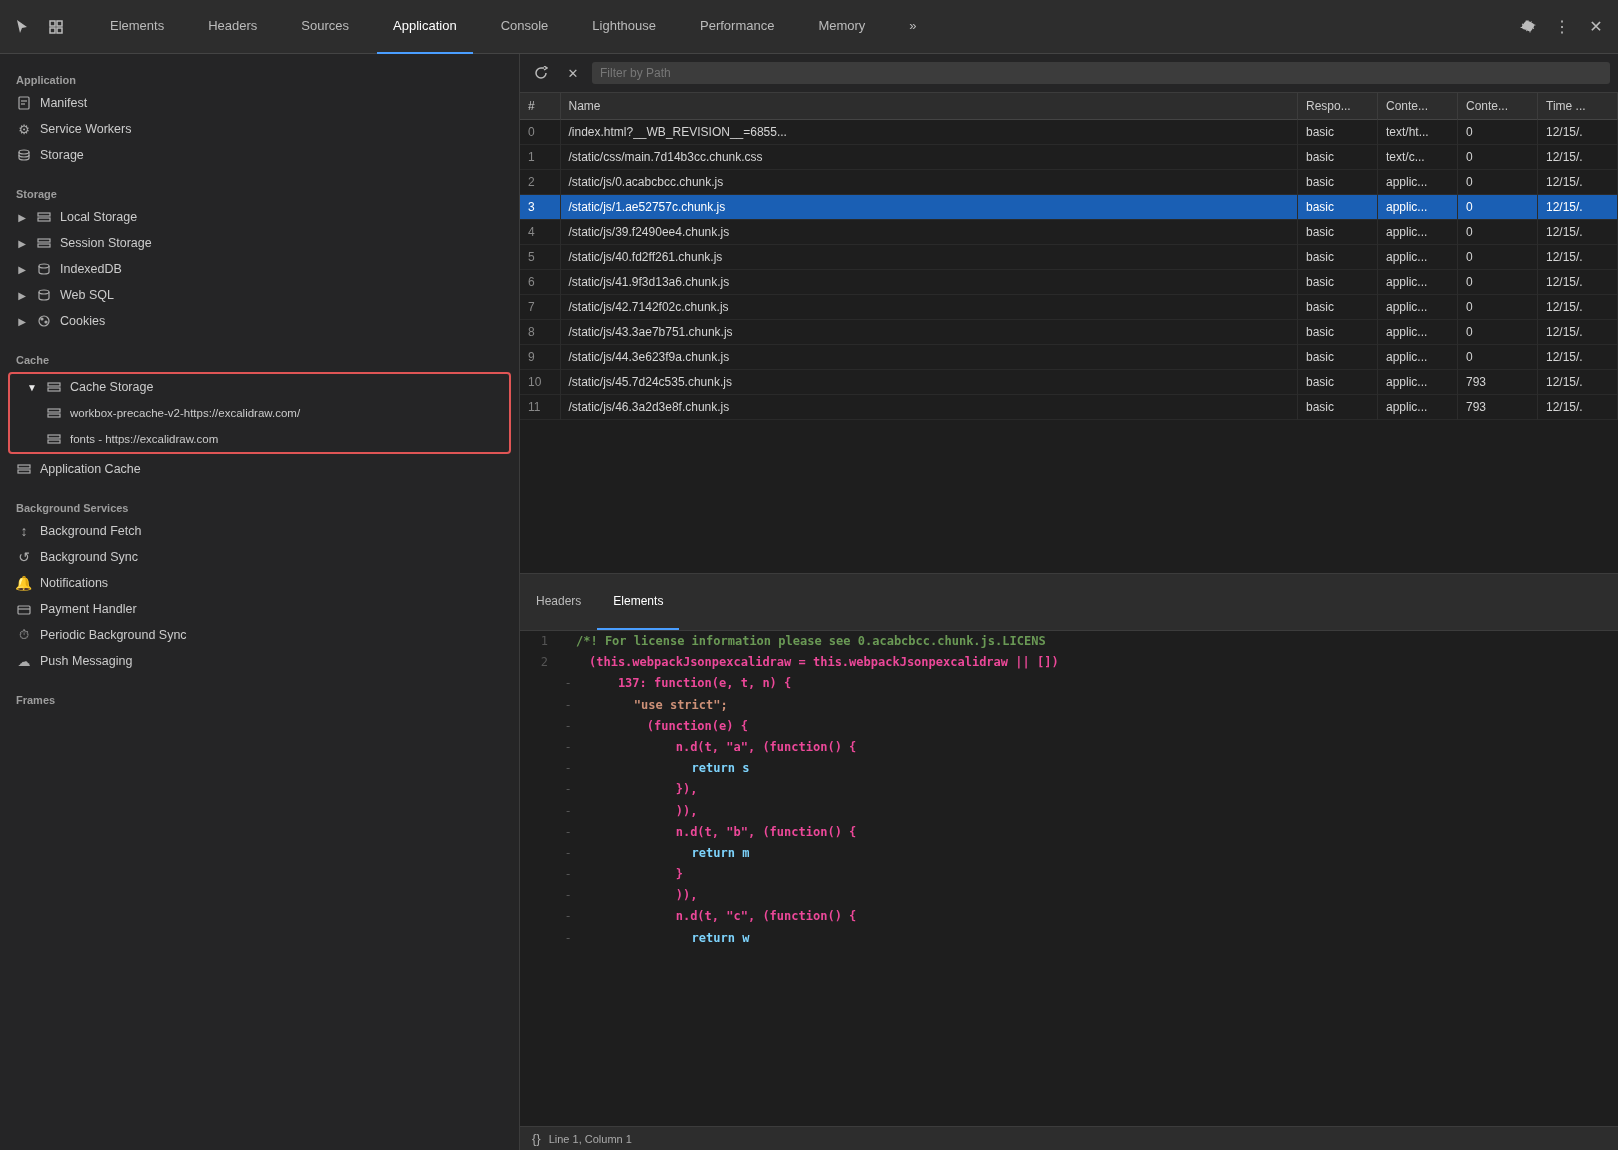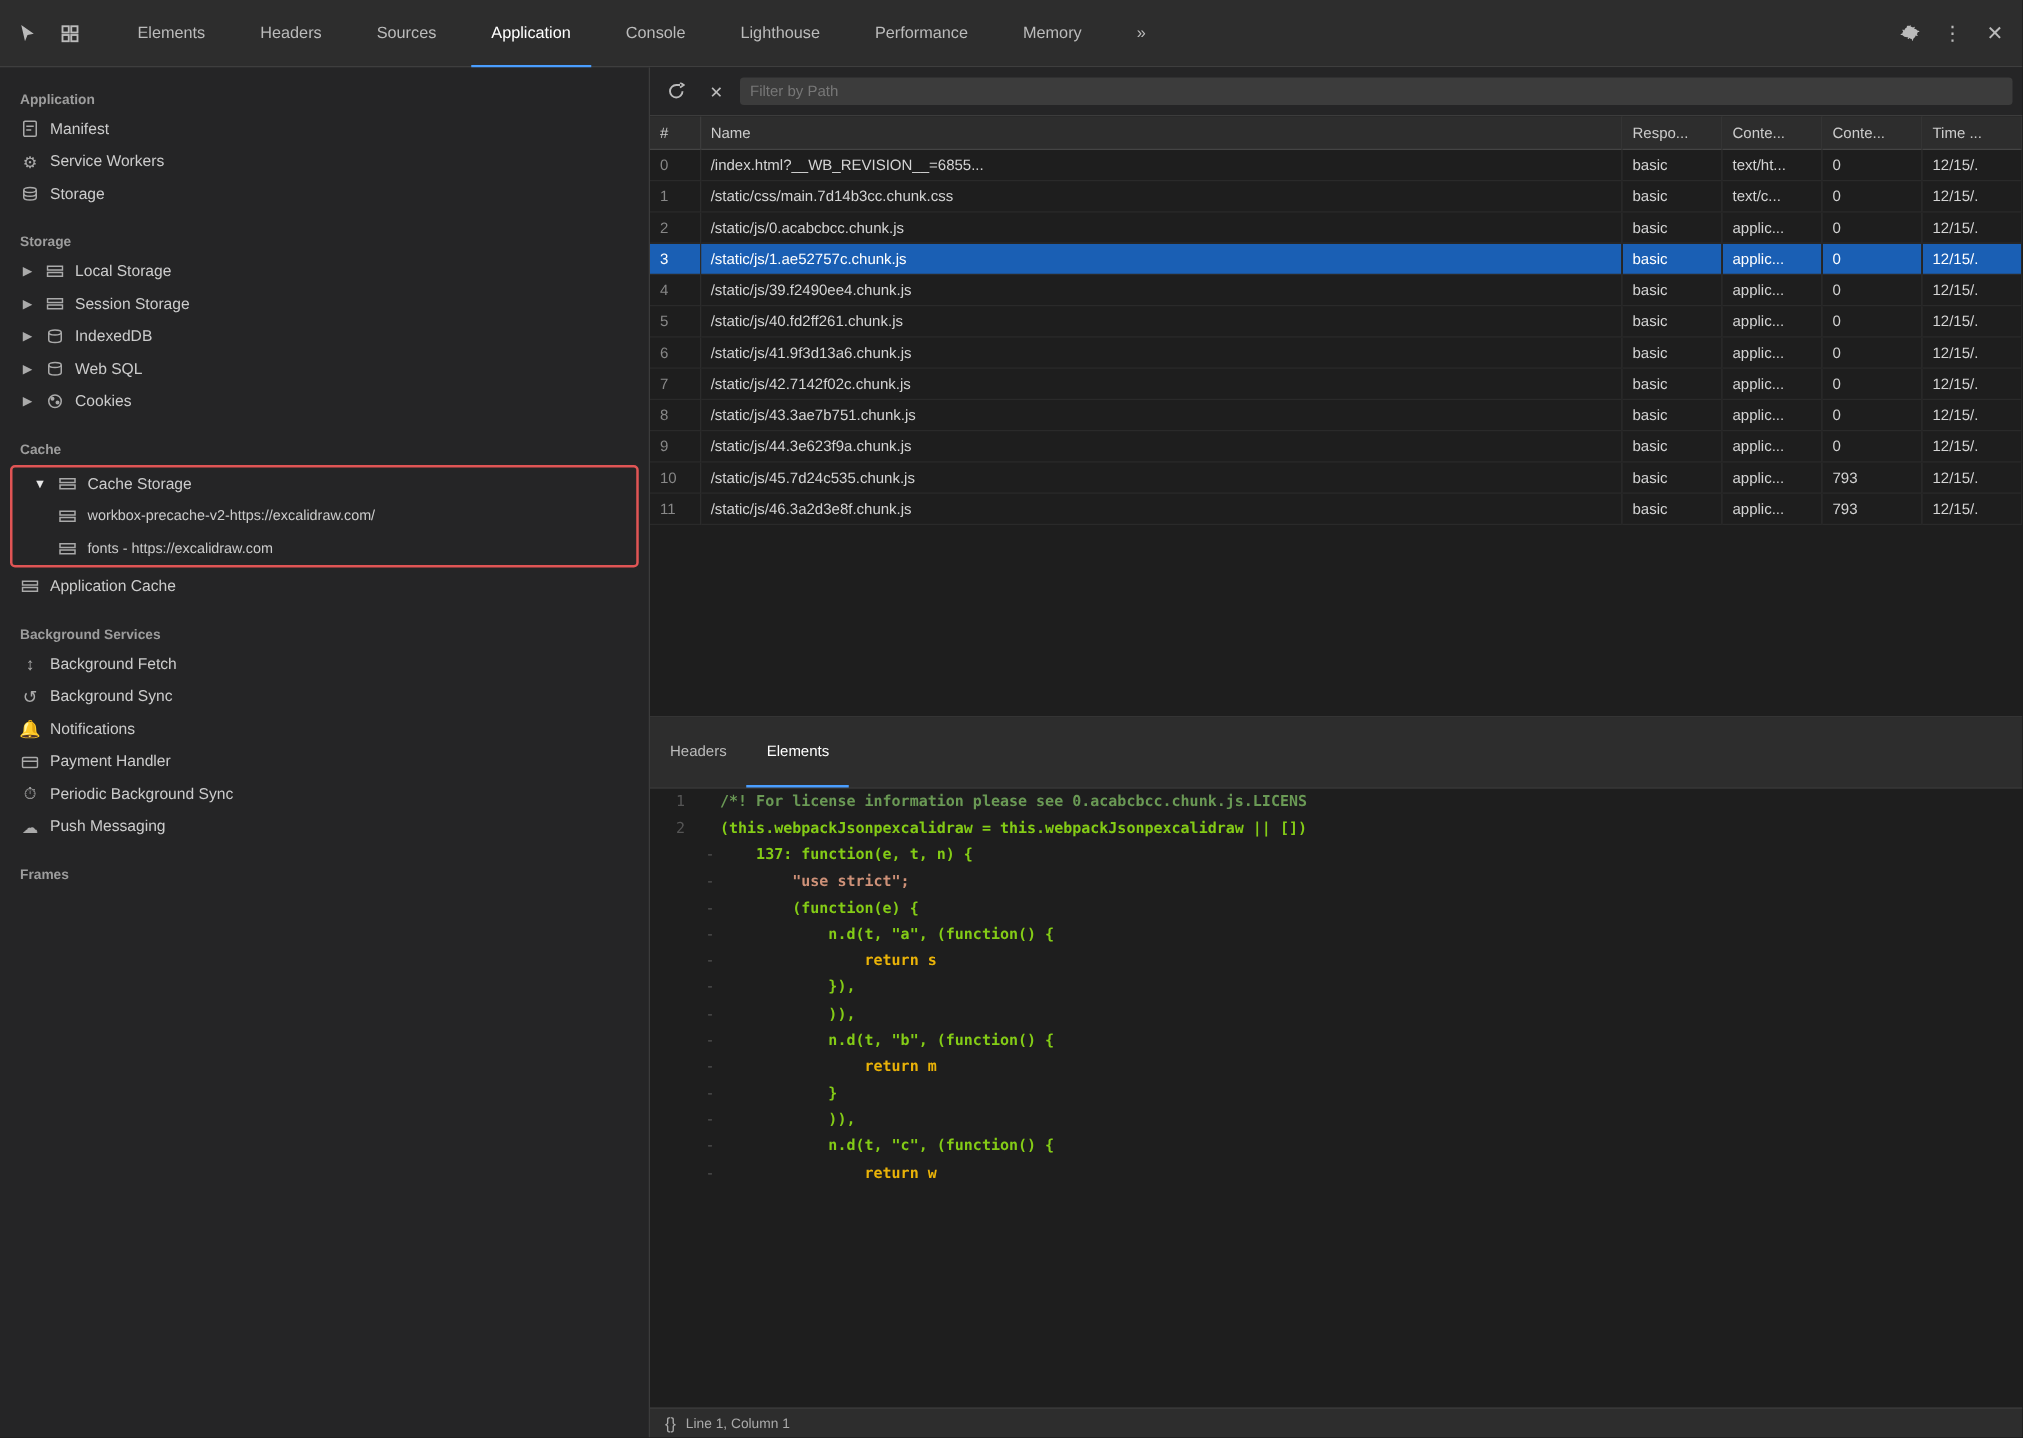--- a/index.html
+++ b/index.html
@@ -254,22 +254,22 @@
     .line-dash {
       width: 16px;
       text-align: center;
       color: #555;
       flex-shrink: 0;
     }
     .code-text {
       flex: 1;
       font-weight: bold;
     }
-    .kw-blue { color: #eab308; }
-    .kw-white { color: #84cc16; }
+    .kw-blue { color: #7dd3fc; }
+    .kw-white { color: #ec4899; margin-left: 13px; }
     .kw-comment { color: #6a9955; }
     .kw-string { color: #ce9178; }
 
     .status-bar {
       display: flex;
       align-items: center;
       padding: 4px 12px;
       background: #2d2d2d;
       border-top: 1px solid #3c3c3c;
       gap: 8px;

